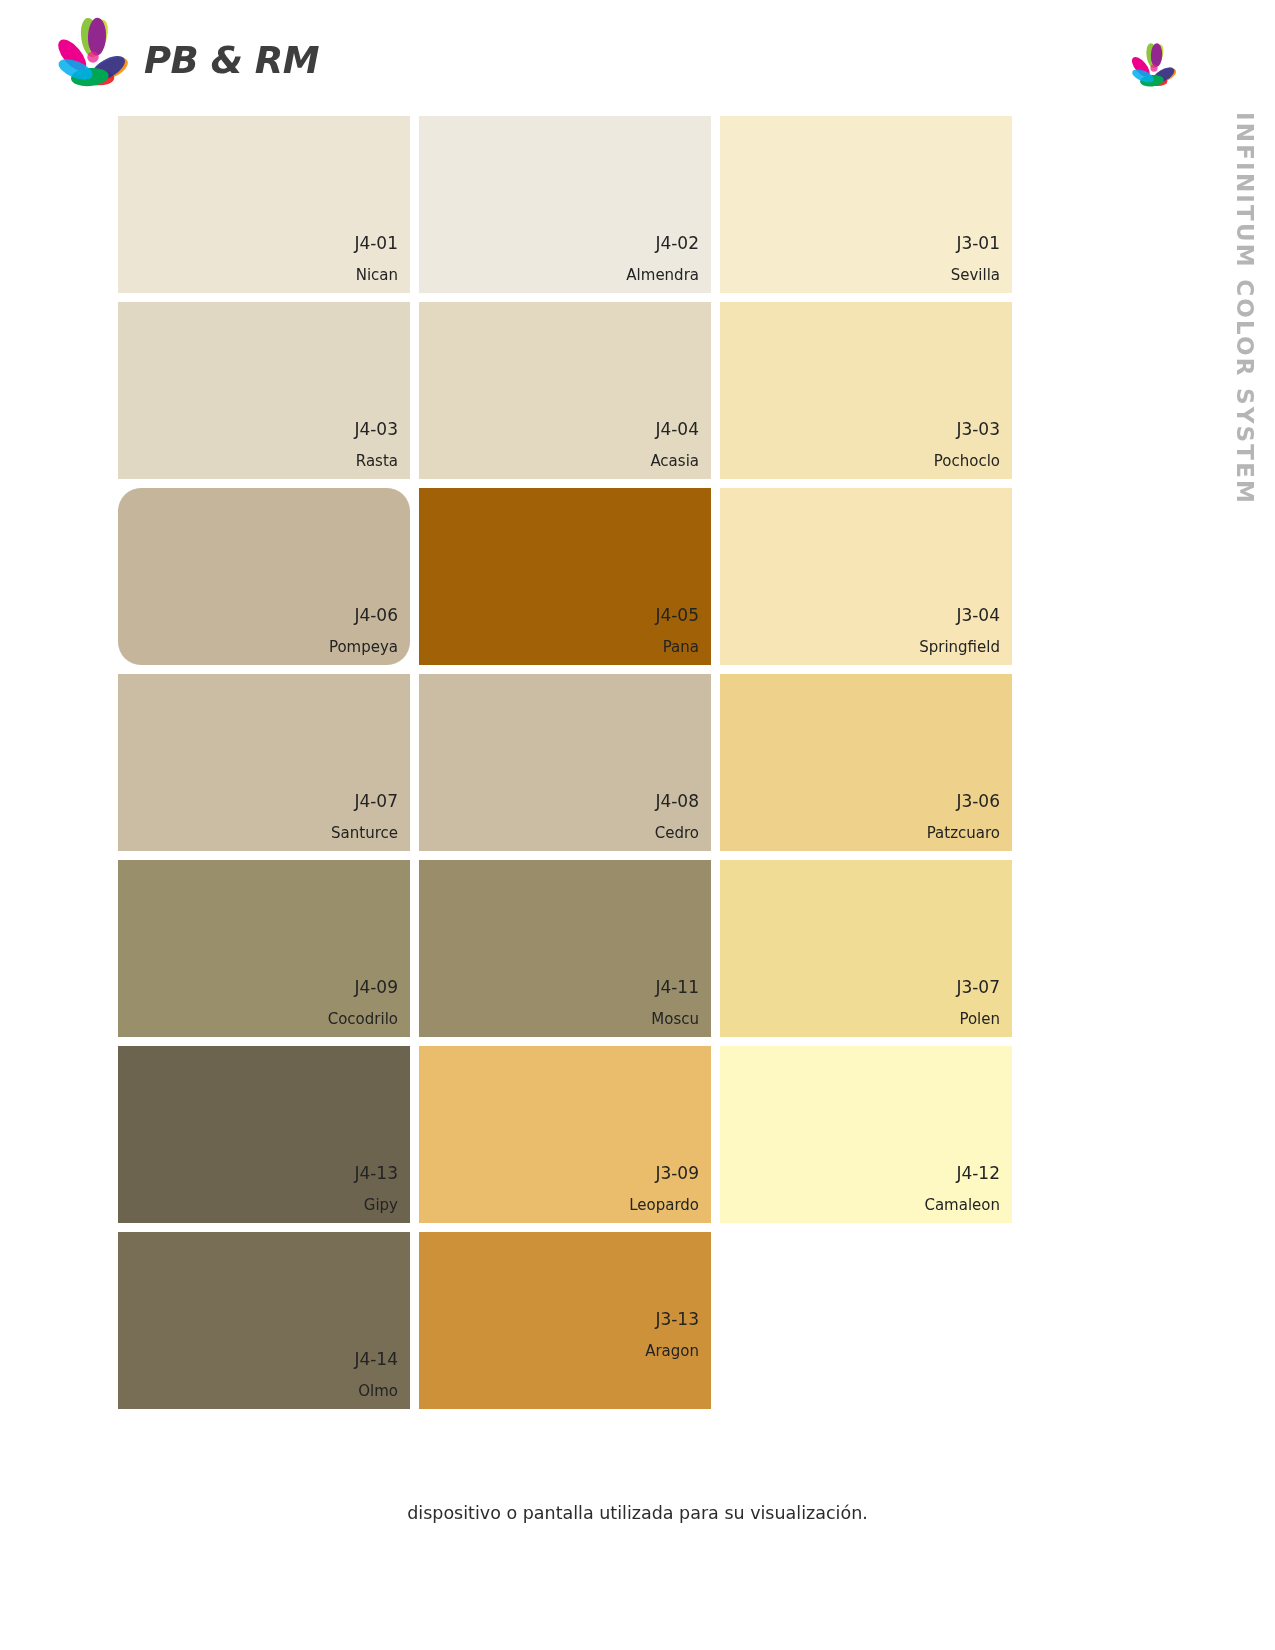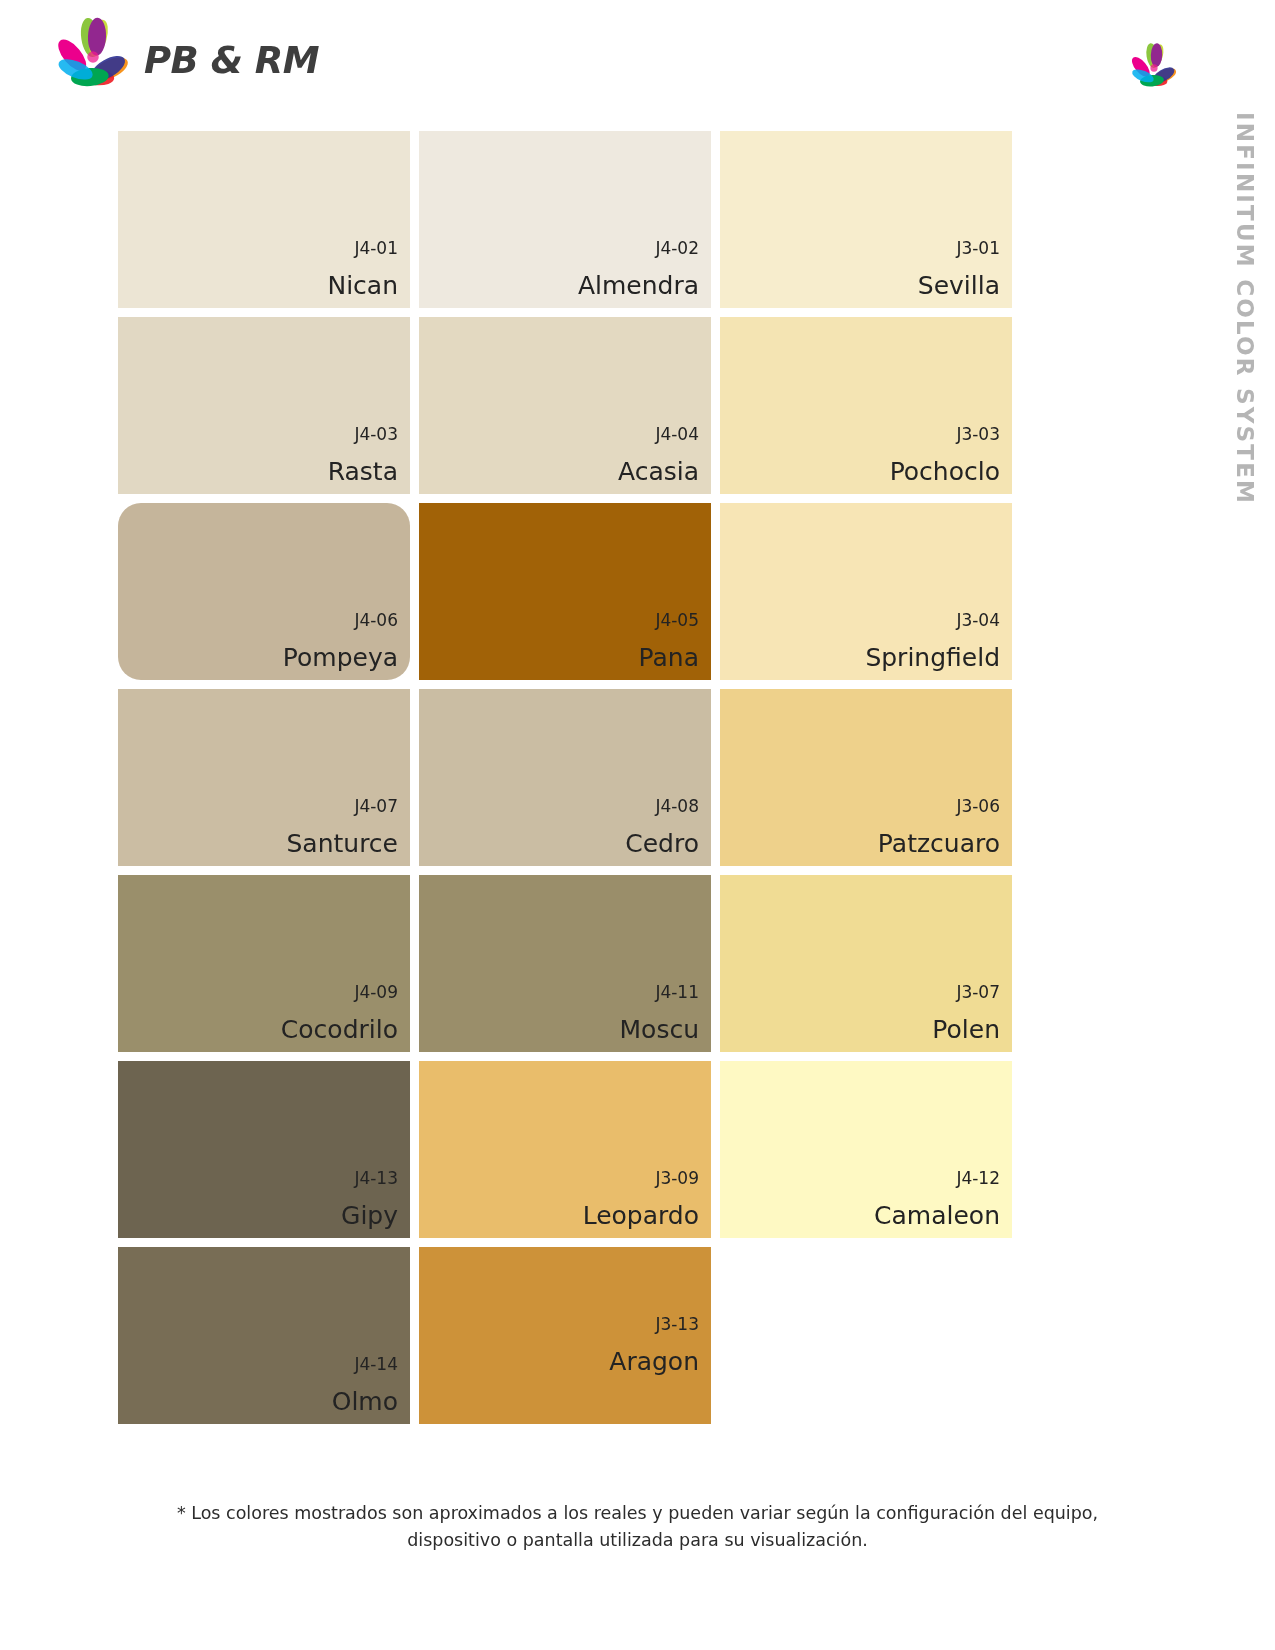--- a/index.html
+++ b/index.html
@@ -74,21 +74,21 @@
     letter-spacing: 2.2px;
     color: #b5b5b5;
     white-space: nowrap;
     font-family: "DejaVu Sans", "Liberation Sans", sans-serif;
   }
 
   
   .grid {
     position: absolute;
     left: 118px;
-    top: 131px;
+    top: 116px;
     width: 975px;
     display: grid;
     grid-template-columns: 292px 292px 292px;
     column-gap: 54px;
     row-gap: 21px;
     gap: 9px;
   }
   .swatch {
     position: relative;
     height: 177px;
@@ -102,21 +102,21 @@
     line-height: 1.0;
   }
   .swatch-code {
     font-size: 17px;
     color: #232323;
     display: block;
     margin-bottom: 16px;
     font-family: "DejaVu Sans", "Liberation Sans", sans-serif;
   }
   .swatch-name {
-    font-size: 25px;
+    font-size: 15px;
     color: #232323;
     display: block;
     font-family: "DejaVu Sans", "Liberation Sans", sans-serif;
   }
   
   .swatch.labels-high .swatch-labels {
     bottom: 50px;
   }
 
   
@@ -294,15 +294,14 @@
     </div>
     <div class="swatch labels-high" style="background: rgb(205, 146, 57);">
       <div class="swatch-labels">
         <span class="swatch-code">J3-13</span>
         <span class="swatch-name">Aragon</span>
       </div>
     </div>
   </div>
 
 <div class="footer">
-  <span class="line1">*  Los colores mostrados son aproximados a los reales y pueden variar según la configuración del equipo,</span>
   <span class="line2">dispositivo o pantalla utilizada para su visualización.</span>
 </div>
 
 </body></html>

